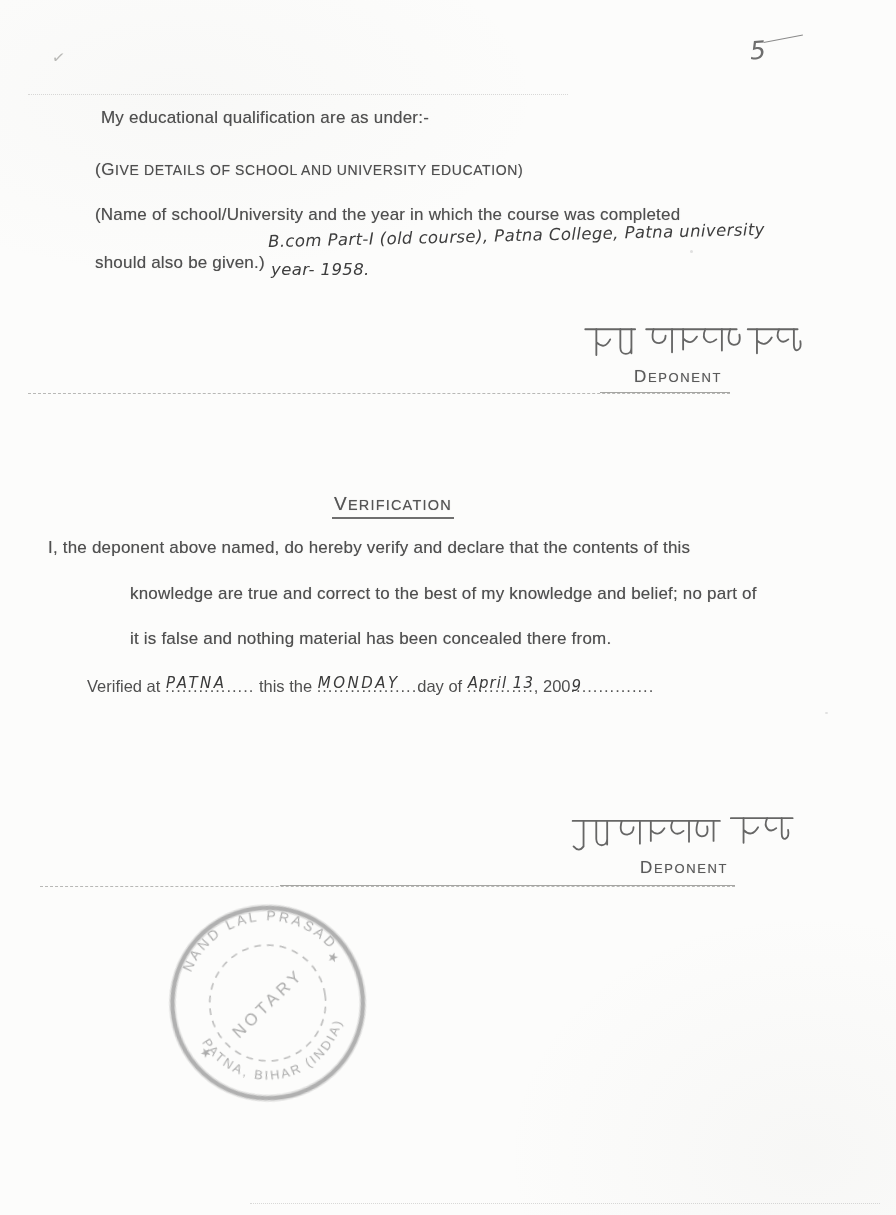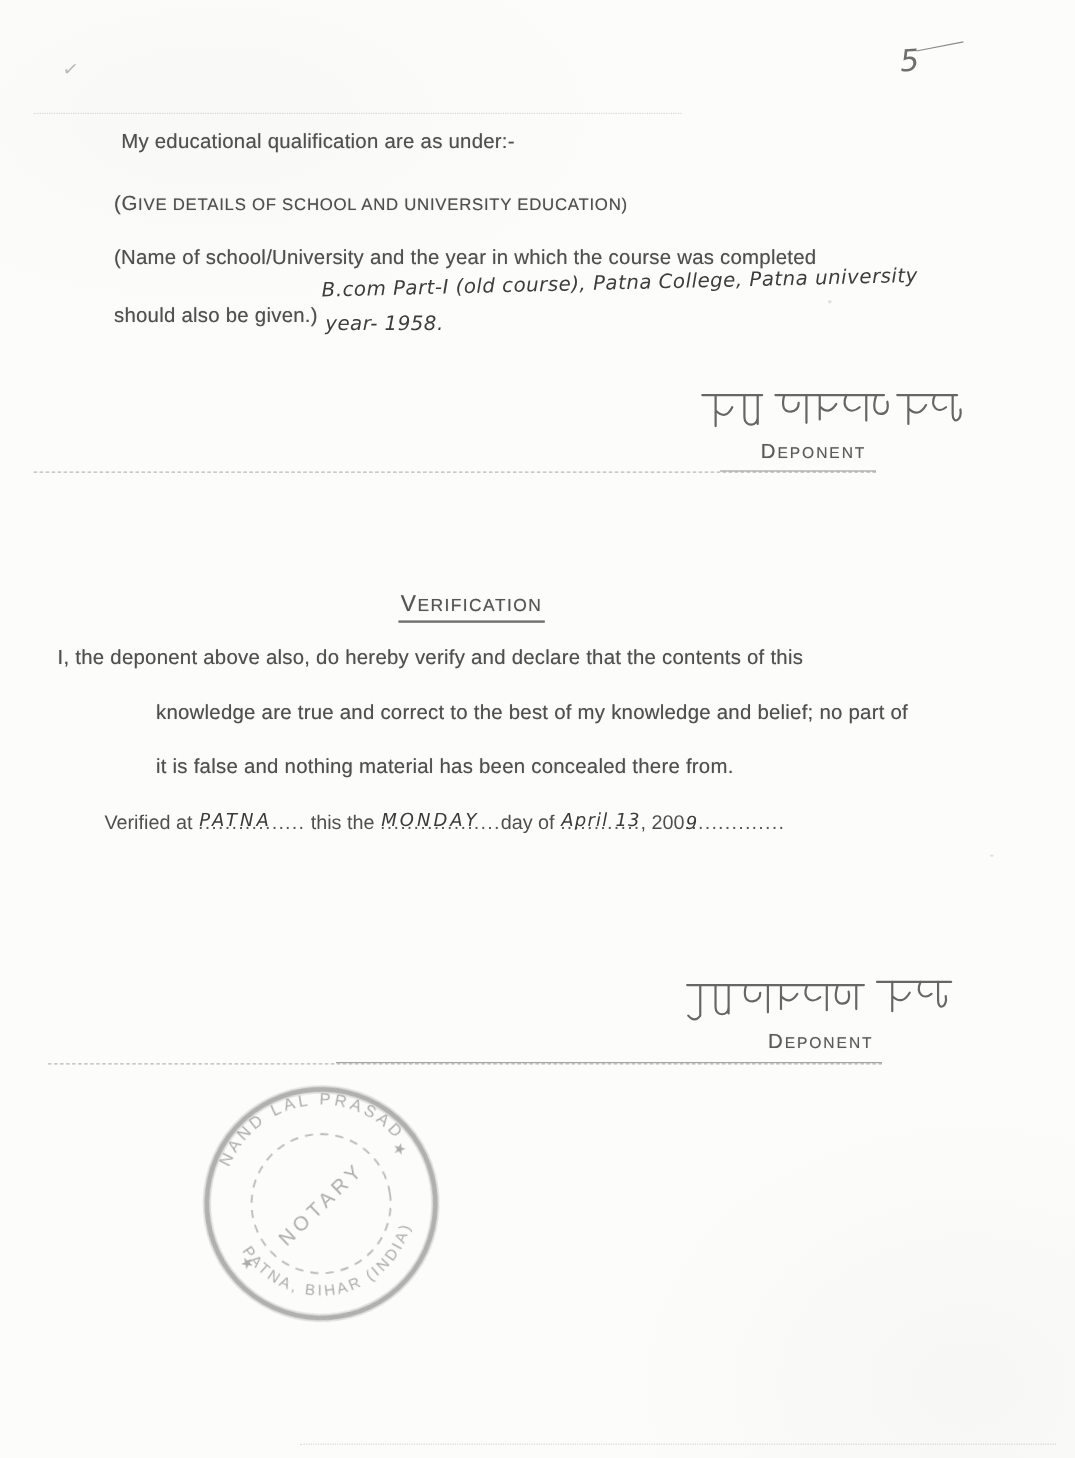--- a/index.html
+++ b/index.html
@@ -155,21 +155,21 @@
       <path d="M192,10 V36 M192,22 Q201,31 208,19"></path>
       <path d="M216,10 C211,21 219,27 226,21 M232,10 V27 C232,37 241,33 239,23"></path>
     </svg>
   </div>
   <div class="deponent" style="left:634px;top:367px;">DEPONENT</div>
   <div class="scan-rule" style="left:28px;top:393px;width:702px;"></div>
   <div class="scan-rule-dark" style="left:600px;top:392px;width:130px;"></div>
 
   <div class="heading" style="left:332px;top:476px;margin-top:17px;">VERIFICATION</div>
 
-  <div class="typed" style="left:48px;top:538px;">I, the deponent above also, do hereby verify and declare that the contents of this</div>
+  <div class="typed" style="left:48px;top:538px;">I, the deponent above named, do hereby verify and declare that the contents of this</div>
   <div class="typed" style="left:130px;top:584px;">knowledge are true and correct to the best of my knowledge and belief; no part of</div>
   <div class="typed" style="left:130px;top:629px;">it is false and nothing material has been concealed there from.</div>
 
   <div class="verified-line" style="left:48px;top:677px;">
     <span>Verified at </span><span class="fill"><span class="dots">................</span><span class="over hw">PATNA</span></span><span> this the </span><span class="fill"><span class="dots">..................</span><span class="over hw">MONDAY</span></span><span>day of </span><span class="fill"><span class="dots">............</span><span class="over hw mixed">April 13</span></span><span>, 200</span><span class="fill"><span class="dots">...............</span><span class="over hw mixed" style="bottom:1px;">9</span></span>
   </div>
 
   <div class="sig" style="left:560px;top:810px;" aria-label="रामनारायण राय">
     <svg width="238" height="50" viewBox="0 0 250 55" fill="none" stroke="#4c4c4c" stroke-width="2" stroke-linecap="round" opacity="0.85">
       <path d="M8,12 H170 M182,9 H250"></path>

